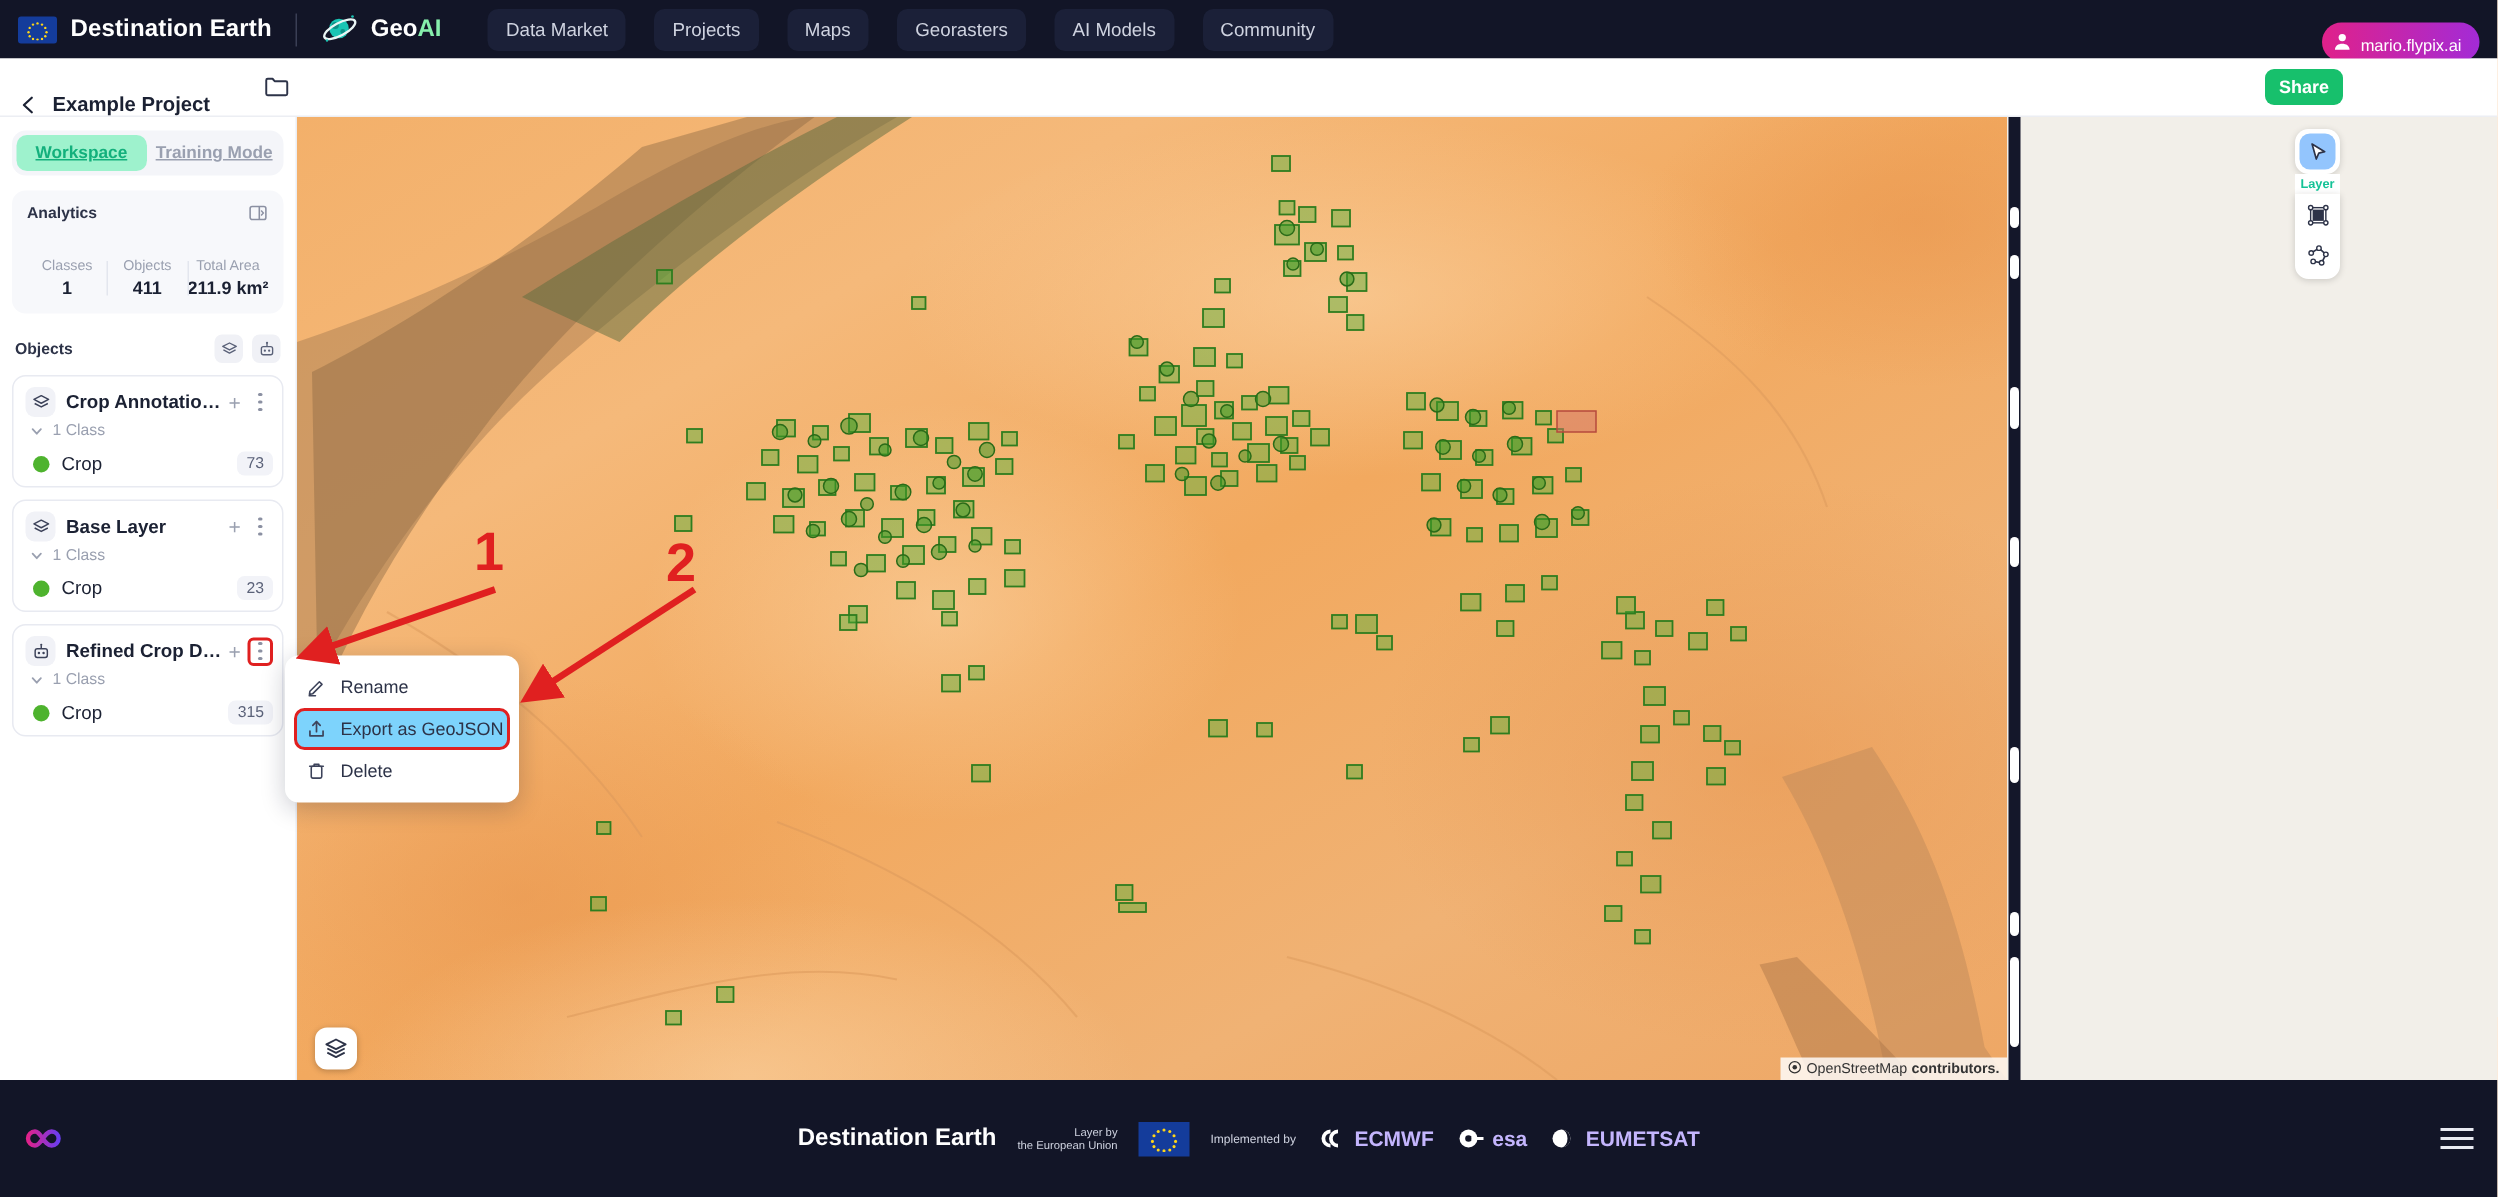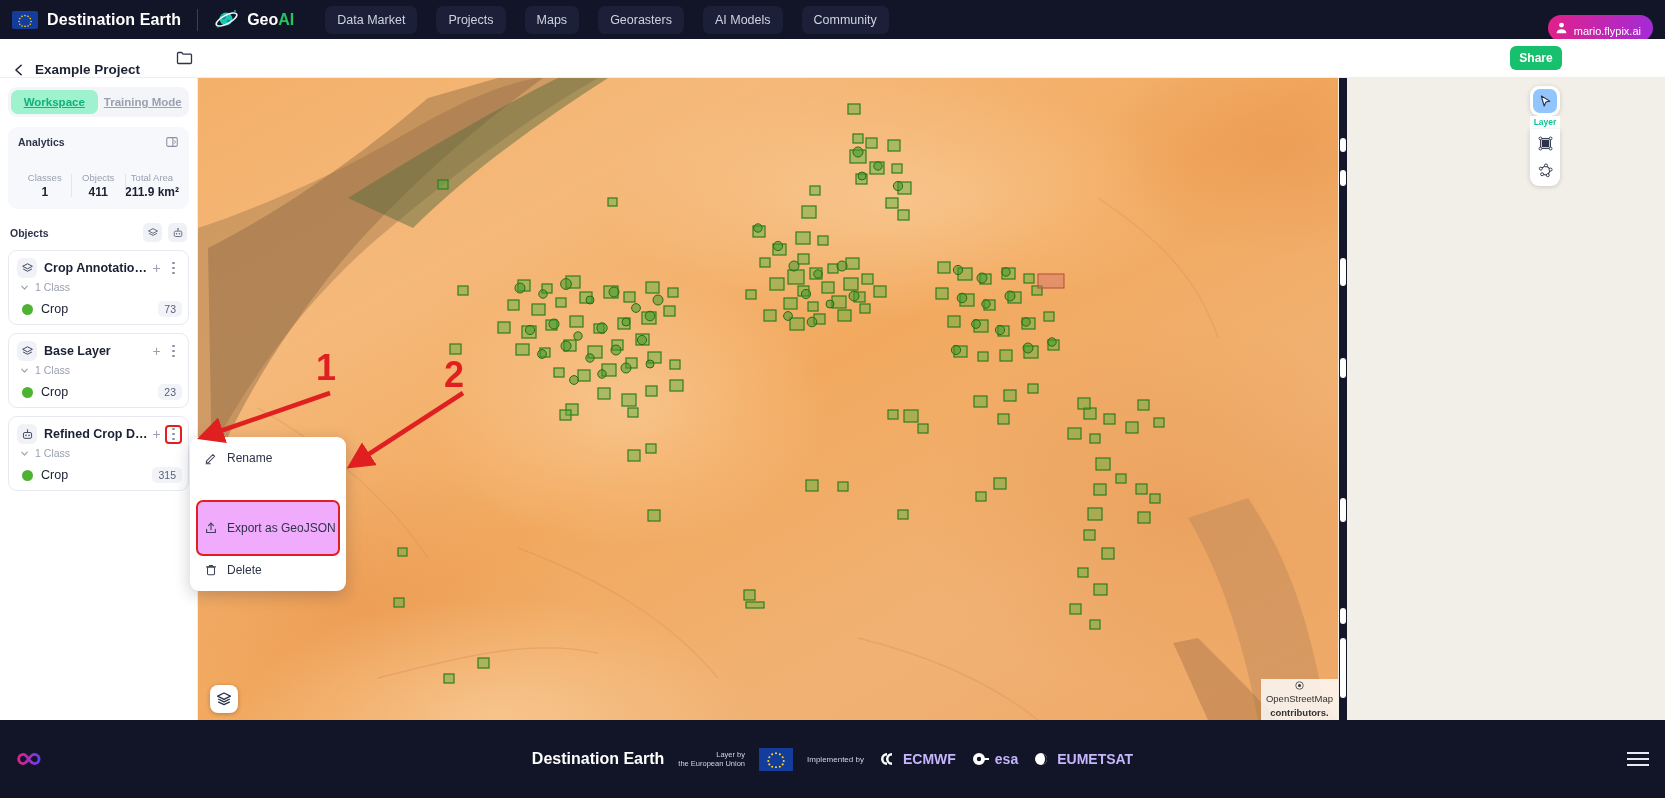--- a/index.html
+++ b/index.html
@@ -21,21 +21,21 @@
   }
   .eu-flag svg { display: block; }
   .brand-de {
     color: #fff; font-size: 16px; font-weight: bold; margin-left: 9px;
     letter-spacing: .1px; white-space: nowrap;
   }
   .nav-div { width: 1px; height: 22px; background: #3a3f55; margin: 0 16px; }
   .geoai-wrap { display: flex; align-items: center; }
   .geoai-logo { width: 26px; height: 26px; flex: 0 0 auto; }
   .geoai-text { font-size: 16px; font-weight: bold; margin-left: 7px; color: #fff; white-space: nowrap; }
-  .geoai-text .ai { color: #22c55e; }
+  .geoai-text .ai { color: #86efac; }
   .navlinks { display: flex; align-items: center; margin-left: 18px; gap: 6px; }
   .navlink {
     color: #cfd3e0; font-size: 12.5px; padding: 7px 12px; border-radius: 7px;
     background: #1b2038; white-space: nowrap; cursor: pointer; margin-left: 13px;
   }
   .spacer { flex: 1 1 auto; }
   .userchip {
     display: flex; align-items: flex-end; gap: 3px;
     background: linear-gradient(90deg,#e0218a 0%, #a32bd6 100%);
     border-radius: 14px; padding: 4px 12px 4px 5px; cursor: pointer; margin-top: 16px;
@@ -150,21 +150,21 @@
   }
   .map-scroll {
     position: absolute; left: 1339px; top: 78px; width: 8px; height: 642px;
     background: #14172a;
   }
   .map-scroll i { position: absolute; left: 1px; width: 6px; background: #fff; border-radius: 3px; display:block; }
 
   .attrib {
     position: absolute; right: 0px; bottom: 0px;
     background: rgba(255,255,255,.82); color: #333; font-size: 9.5px;
-    padding: 2px 5px; white-space: nowrap; display: flex; align-items: center; gap: 3px; flex-direction: column;
+    padding: 2px 5px; white-space: nowrap; display: flex; gap: 3px;
   }
   .attrib b { font-weight: bold; }
 
   .layersfab {
     position: absolute; left: 210px; top: 685px; width: 28px; height: 28px;
     background: #fff; border-radius: 8px; box-shadow: 0 1px 4px rgba(0,0,0,.25);
     display: flex; align-items: center; justify-content: center; cursor: pointer; z-index: 20;
   }
 
   
@@ -193,21 +193,21 @@
   .ctxmenu {
     position: absolute; left: 190px; top: 437px; width: 156px;
     background: #fff; border-radius: 9px; box-shadow: 0 4px 16px rgba(20,25,50,.22);
     padding: 7px 6px; z-index: 60;
   }
   .ctxitem {
     display: flex; align-items: center; gap: 9px; padding: 7px 8px;
     border-radius: 7px; cursor: pointer;
   }
   .ctxitem span.lbl { font-size: 12px; color: #2d3348; white-space: nowrap; }
-  .ctxitem.hl { background: #f0abfc; border: 2px solid #e02020; padding: 19px 6px; margin-top: 28px; }
+  .ctxitem.hl { background: #7dd3fc; border: 2px solid #e02020; padding: 5px 6px; }
   .ctxicon { width: 14px; height: 14px; flex: 0 0 auto; }
 
   
   .anno { position: absolute; left: 0; top: 0; width: 1665px; height: 798px; pointer-events: none; z-index: 70; }
   .annonum {
     position: absolute; font-size: 36px; font-weight: bold; color: #e02020;
     font-family: "Liberation Sans", sans-serif; line-height: 1;
   }
 
   

